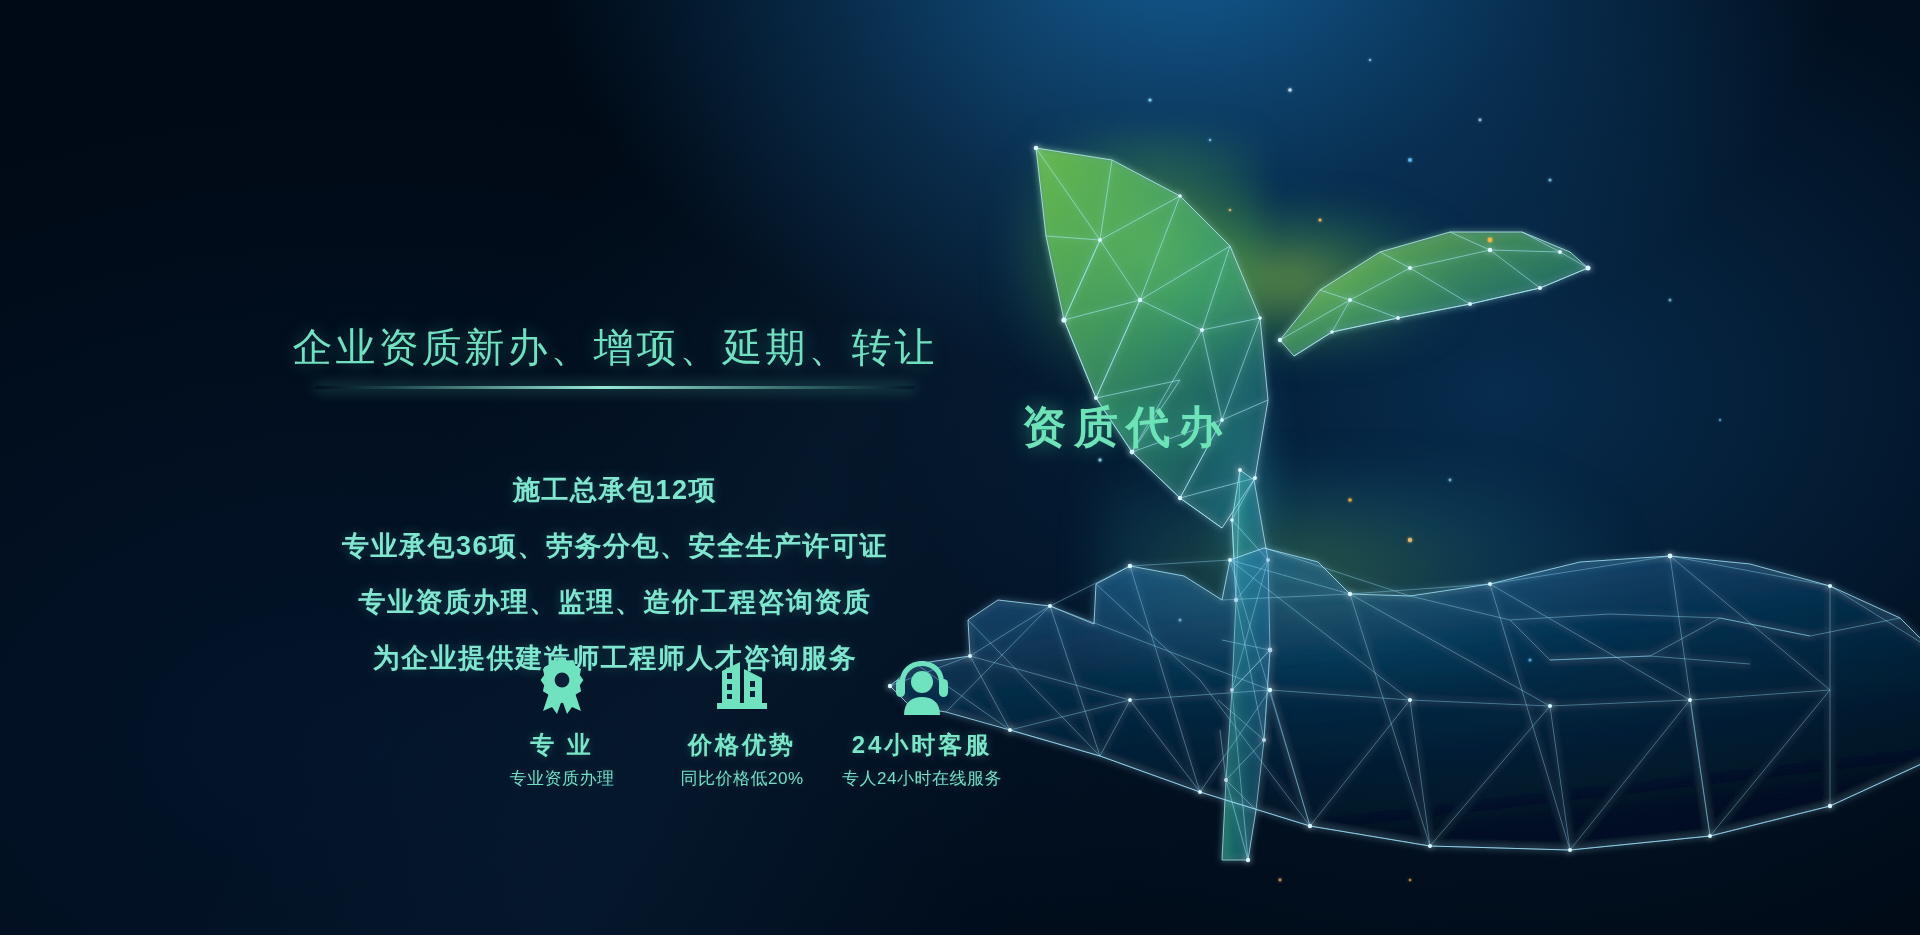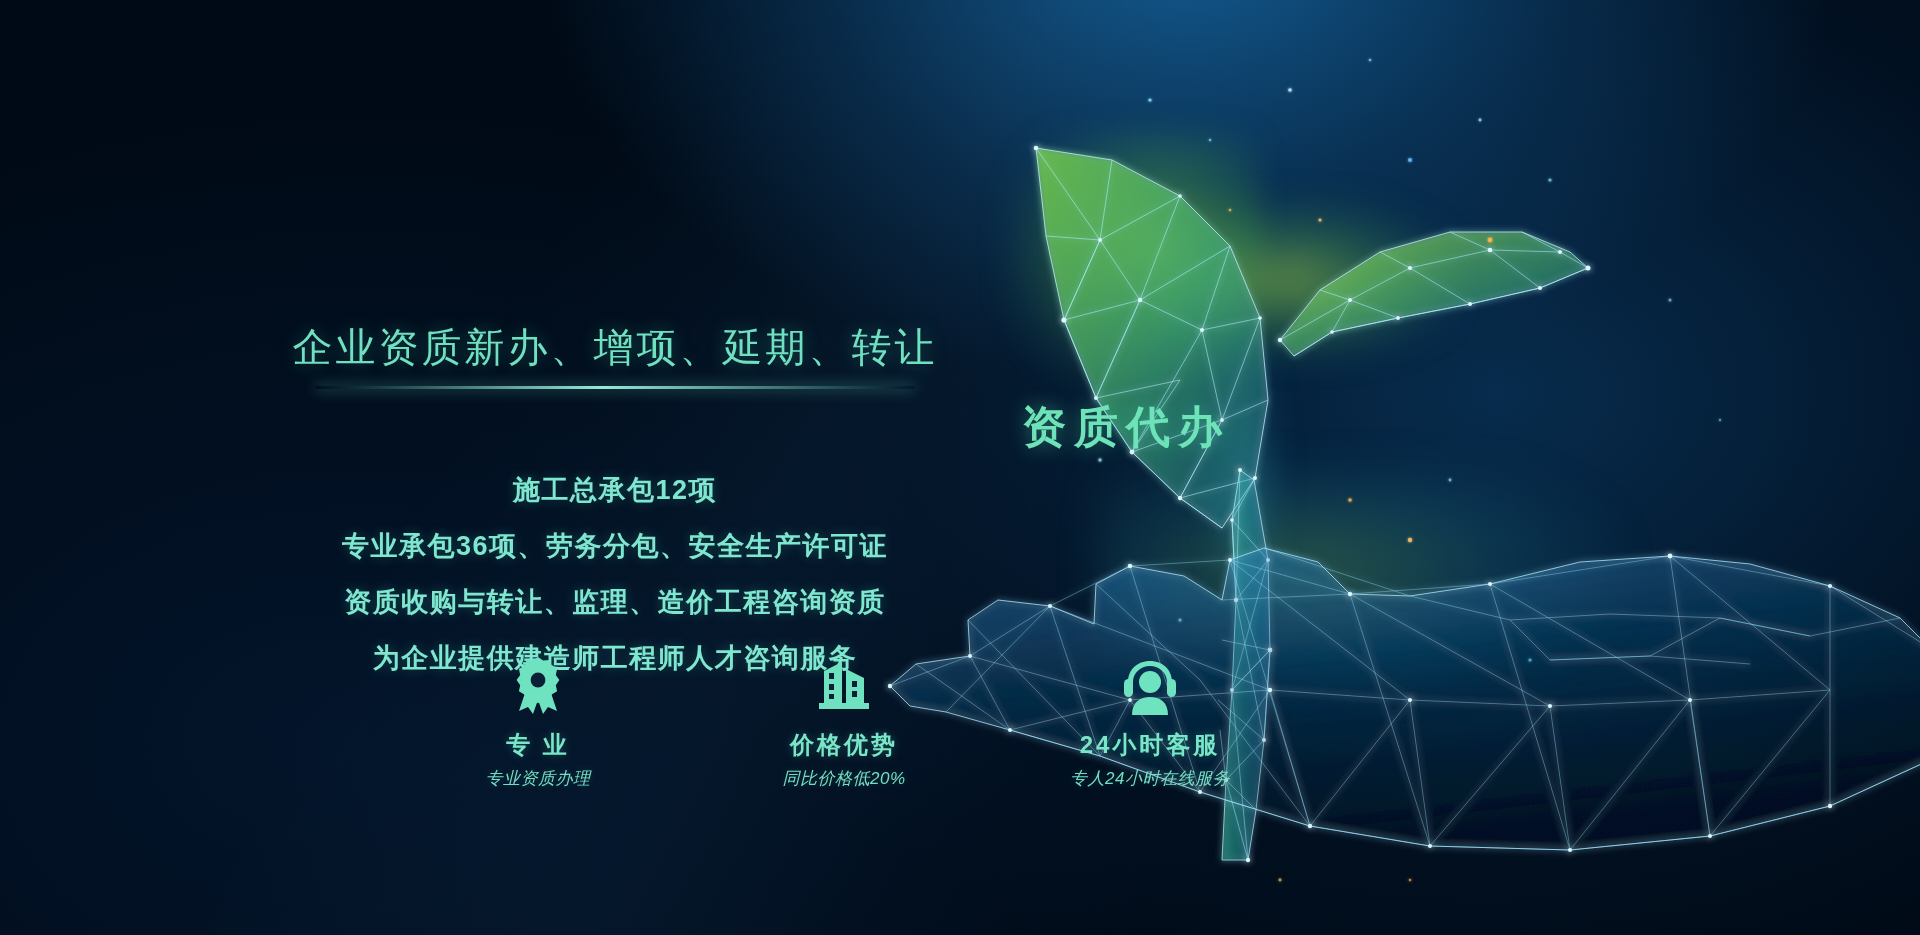--- a/index.html
+++ b/index.html
@@ -83,36 +83,35 @@
   .line {
     font-size:27px; font-weight:bold; letter-spacing:1.5px;
     color:#7fe6cf;
     margin-bottom:20px;
     text-shadow:0 0 12px rgba(70,215,190,0.30);
   }
   .line:last-child { margin-bottom:0; }
 
   
   .features {
-    position:absolute; top:655px; left:448px;
-    display:flex; gap:126px;
+    position:absolute; top:655px; left:472px;
+    display:flex; 
   }
   .feature { width:180px; text-align:center; }
   .feature-icon { height:62px; display:flex; align-items:flex-end; justify-content:center; }
   .feature-icon svg { display:block; }
   .feature-title {
     margin-top:12px;
     font-size:24px; font-weight:bold; letter-spacing:3px; color:#7ae6c8;
     text-shadow:0 0 10px rgba(80,225,190,0.30);
   }
   .feature-sub {
     margin-top:6px;
     font-size:17px; color:#74ddc4; letter-spacing:0.5px;
     text-shadow:0 0 8px rgba(80,220,190,0.22);
-    font-style:italic;
   }
 </style>
 </head>
 <body>
 
 <div class="banner">
   <div class="sheen"></div>
 
   <div class="artwork">
     <div class="glow-leaf-a"></div>
@@ -297,21 +296,21 @@
 
     <div class="subtitle">企业资质新办、增项、延期、转让</div>
 
     <div class="divider"></div>
 
     <div class="badge-title">资质代办</div>
 
     <div class="lines">
       <div class="line">施工总承包12项</div>
       <div class="line">专业承包36项、劳务分包、安全生产许可证</div>
-      <div class="line">资质收购与转让、监理、造价工程咨询资质</div>
+      <div class="line">专业资质办理、监理、造价工程咨询资质</div>
       <div class="line">为企业提供建造师工程师人才咨询服务</div>
     </div>
 
     <div class="features">
 
       <div class="feature">
         <div class="feature-icon">
           <svg width="54" height="60" viewBox="0 0 54 60">
             <path d="M14 36 L8 54 L17 50 L22 57 L28 40 Z" fill="#6fe3c0"></path>
             <path d="M40 36 L46 54 L37 50 L32 57 L26 40 Z" fill="#6fe3c0"></path>

